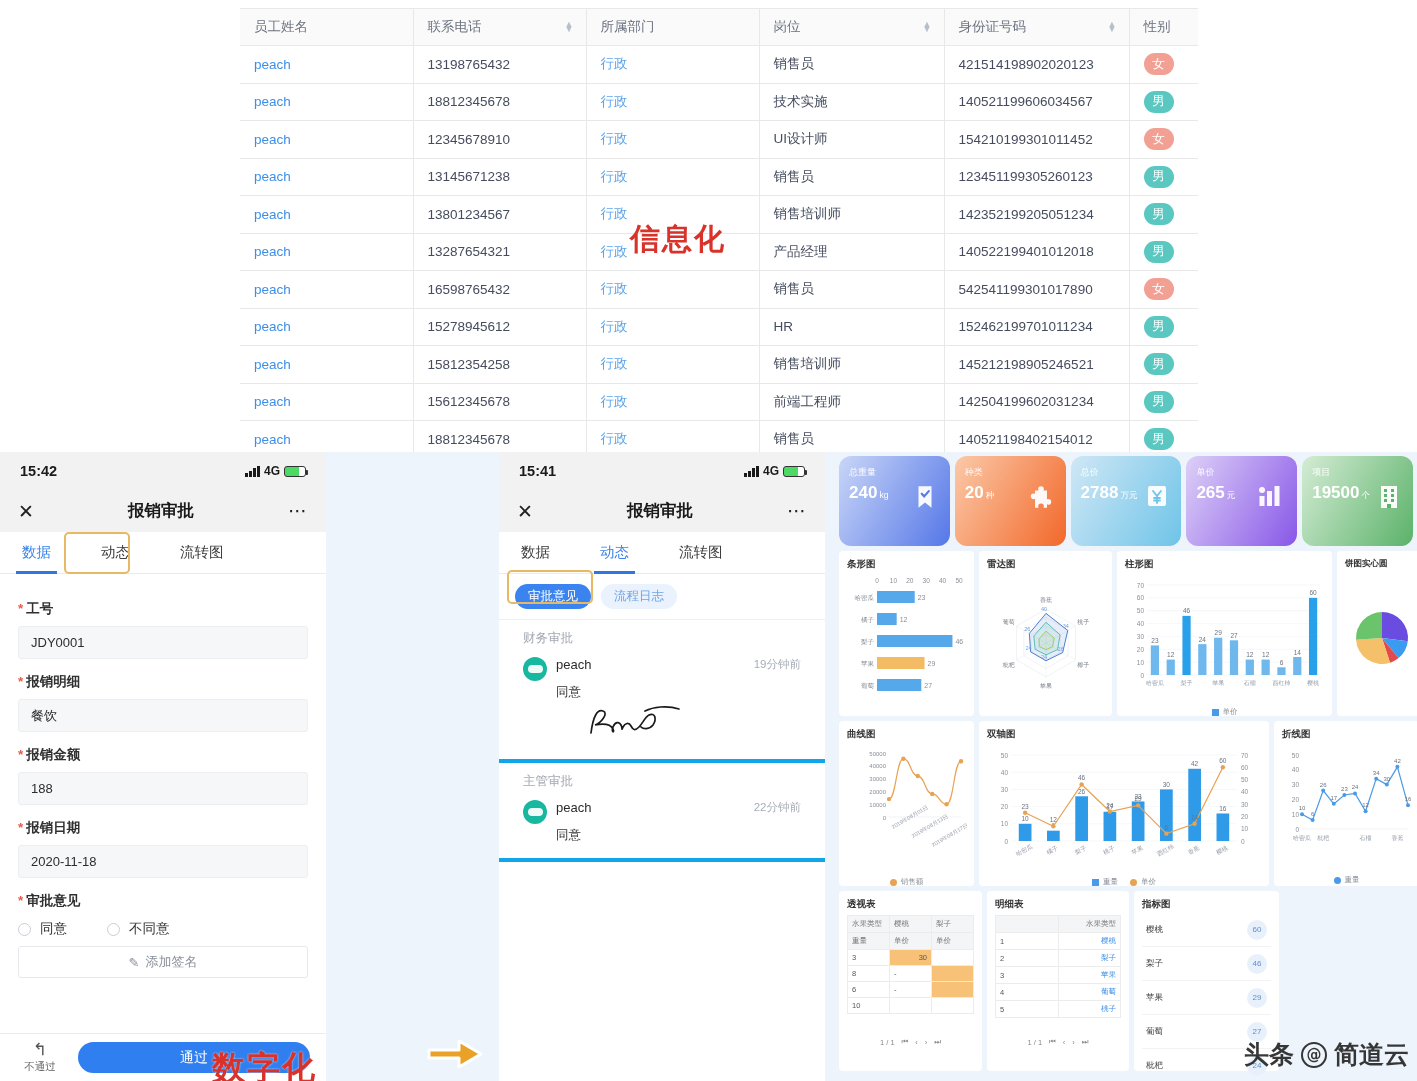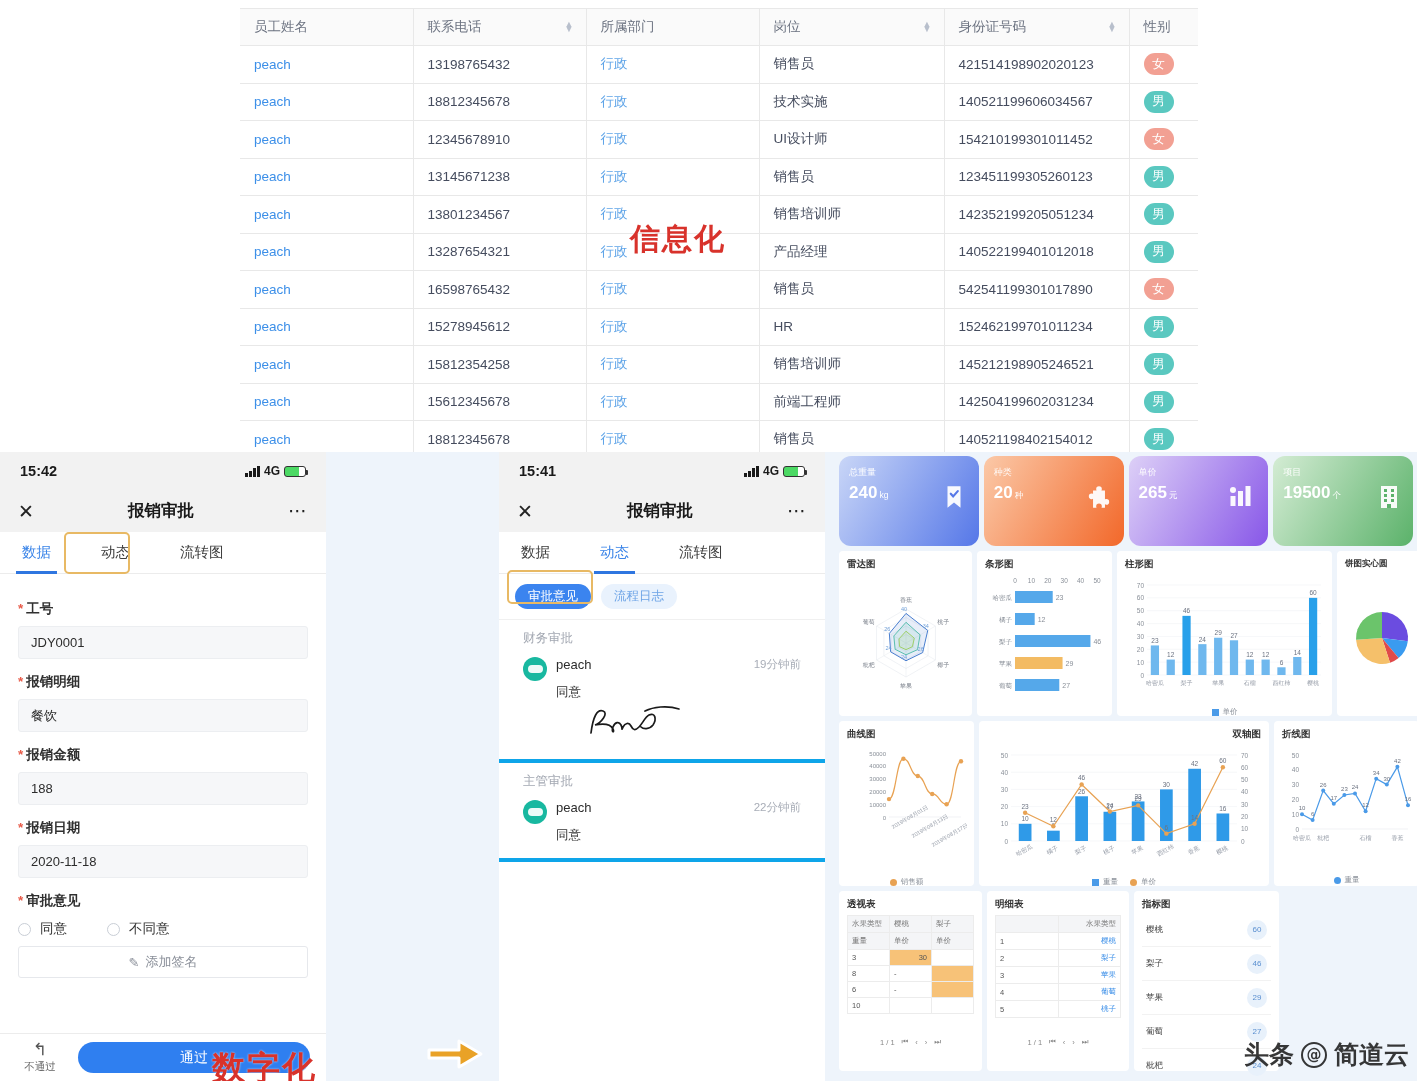--- a/index.html
+++ b/index.html
@@ -430,20 +430,28 @@
                 <path d="M9 9l2.2 2.4L15.5 6.6" stroke="#5577e8" stroke-width="2" fill="none" stroke-linecap="round"></path>
               </svg></div>
           </div>
           <div class="kpi" style="background: linear-gradient(120deg, rgb(251, 201, 168), rgb(242, 104, 42));">
             <div class="k-t">种类</div>
             <div class="k-v">20<small>种</small></div>
             <div class="k-ic"><svg width="26" height="26" viewBox="0 0 24 24">
                 <path d="M12 2a2.6 2.6 0 00-2.6 2.6c0 .5.1.9.4 1.3H6.5v3.3c-.4-.3-.8-.4-1.3-.4a2.6 2.6 0 000 5.2c.5 0 .9-.1 1.3-.4V22h3.3c-.3-.4-.4-.8-.4-1.3a2.6 2.6 0 015.2 0c0 .5-.1.9-.4 1.3H17.5v-3.3c.4.3.8.4 1.3.4a2.6 2.6 0 000-5.2c-.5 0-.9.1-1.3.4V5.9h-3.3c.3-.4.4-.8.4-1.3A2.6 2.6 0 0012 2z" fill="#fff"></path>
               </svg></div>
           </div>
+          <div class="kpi" style="background: linear-gradient(120deg, rgb(207, 231, 245), rgb(111, 196, 232));">
+            <div class="k-t">总价</div>
+            <div class="k-v">2788<small>万元</small></div>
+            <div class="k-ic"><svg width="24" height="26" viewBox="0 0 24 26">
+                <rect x="3" y="2" width="18" height="20" rx="2" fill="#fff"></rect>
+                <path d="M8 7l4 5 4-5M12 12v7M9 14h6M9 16.5h6" stroke="#6fc4e8" stroke-width="1.8" fill="none" stroke-linecap="round"></path>
+              </svg></div>
+          </div>
           <div class="kpi" style="background: linear-gradient(120deg, rgb(221, 208, 247), rgb(136, 87, 232));">
             <div class="k-t">单价</div>
             <div class="k-v">265<small>元</small></div>
             <div class="k-ic"><svg width="27" height="24" viewBox="0 0 27 24">
                 <circle cx="4" cy="6" r="3" fill="#fff"></circle>
                 <rect x="1.5" y="12" width="5" height="10" fill="#fff"></rect>
                 <rect x="9" y="7" width="5" height="15" fill="#fff"></rect>
                 <rect x="16.5" y="2" width="5" height="20" fill="#fff"></rect>
               </svg></div>
           </div>
@@ -459,20 +467,46 @@
                   <rect x="14" y="10" width="3" height="3"></rect>
                   <rect x="7" y="15" width="3" height="3"></rect>
                   <rect x="14" y="15" width="3" height="3"></rect>
                   <rect x="10" y="20" width="4" height="4"></rect>
                 </g>
               </svg></div>
           </div>
         </div>
 
       <div class="grid2">
+        <div class="card" style="width:135px;height:165px;">
+          <div class="card-title">条形图</div>
+          <svg id="svg-bar" width="120" height="142">
+              <text x="30" y="12" text-anchor="middle" font-size="6.5" fill="#8a9099" font-family="&quot;Liberation Sans&quot;,sans-serif">0</text>
+              <text x="46.400000000000006" y="12" text-anchor="middle" font-size="6.5" fill="#8a9099" font-family="&quot;Liberation Sans&quot;,sans-serif">10</text>
+              <text x="62.800000000000004" y="12" text-anchor="middle" font-size="6.5" fill="#8a9099" font-family="&quot;Liberation Sans&quot;,sans-serif">20</text>
+              <text x="79.19999999999999" y="12" text-anchor="middle" font-size="6.5" fill="#8a9099" font-family="&quot;Liberation Sans&quot;,sans-serif">30</text>
+              <text x="95.60000000000001" y="12" text-anchor="middle" font-size="6.5" fill="#8a9099" font-family="&quot;Liberation Sans&quot;,sans-serif">40</text>
+              <text x="112" y="12" text-anchor="middle" font-size="6.5" fill="#8a9099" font-family="&quot;Liberation Sans&quot;,sans-serif">50</text>
+              <text x="27" y="29" text-anchor="end" font-size="6.5" fill="#8a9099" font-family="&quot;Liberation Sans&quot;,sans-serif">哈密瓜</text>
+              <rect x="30" y="20" width="37.72" height="12" fill="#55a8ea"></rect>
+              <text x="70.72" y="29" text-anchor="start" font-size="7" fill="#8a9099" font-family="&quot;Liberation Sans&quot;,sans-serif">23</text>
+              <text x="27" y="51" text-anchor="end" font-size="6.5" fill="#8a9099" font-family="&quot;Liberation Sans&quot;,sans-serif">橘子</text>
+              <rect x="30" y="42" width="19.68" height="12" fill="#55a8ea"></rect>
+              <text x="52.68" y="51" text-anchor="start" font-size="7" fill="#8a9099" font-family="&quot;Liberation Sans&quot;,sans-serif">12</text>
+              <text x="27" y="73" text-anchor="end" font-size="6.5" fill="#8a9099" font-family="&quot;Liberation Sans&quot;,sans-serif">梨子</text>
+              <rect x="30" y="64" width="75.44" height="12" fill="#55a8ea"></rect>
+              <text x="108.44" y="73" text-anchor="start" font-size="7" fill="#8a9099" font-family="&quot;Liberation Sans&quot;,sans-serif">46</text>
+              <text x="27" y="95" text-anchor="end" font-size="6.5" fill="#8a9099" font-family="&quot;Liberation Sans&quot;,sans-serif">苹果</text>
+              <rect x="30" y="86" width="47.559999999999995" height="12" fill="#f3bb63"></rect>
+              <text x="80.56" y="95" text-anchor="start" font-size="7" fill="#8a9099" font-family="&quot;Liberation Sans&quot;,sans-serif">29</text>
+              <text x="27" y="117" text-anchor="end" font-size="6.5" fill="#8a9099" font-family="&quot;Liberation Sans&quot;,sans-serif">葡萄</text>
+              <rect x="30" y="108" width="44.28" height="12" fill="#55a8ea"></rect>
+              <text x="77.28" y="117" text-anchor="start" font-size="7" fill="#8a9099" font-family="&quot;Liberation Sans&quot;,sans-serif">27</text>
+            </svg>
+        </div>
         <div class="card" style="width:133px;height:165px;">
           <div class="card-title">雷达图</div>
           <svg id="svg-radar" width="118" height="142">
               <polygon points="59,38 88.44486372867091,55 88.44486372867092,89 59,106 29.55513627132909,89.00000000000001 29.555136271329086,55" fill="none" stroke="#e6eaef" stroke-width="0.6"></polygon>
               <polygon points="59,46.5 81.08364779650319,59.25 81.08364779650319,84.75 59,97.5 36.916352203496814,84.75000000000001 36.916352203496814,59.25" fill="none" stroke="#e6eaef" stroke-width="0.6"></polygon>
               <polygon points="59,55 73.72243186433546,63.5 73.72243186433546,80.5 59,89 44.277568135664545,80.5 44.277568135664545,63.5" fill="none" stroke="#e6eaef" stroke-width="0.6"></polygon>
               <polygon points="59,63.5 66.36121593216772,67.75 66.36121593216772,76.25 59,80.5 51.638784067832276,76.25 51.63878406783227,67.75" fill="none" stroke="#e6eaef" stroke-width="0.6"></polygon>
               <line x1="59" y1="72" x2="59" y2="38" stroke="#e6eaef" stroke-width="0.5"></line>
               <line x1="59" y1="72" x2="88.44486372867091" y2="55" stroke="#e6eaef" stroke-width="0.5"></line>
               <line x1="59" y1="72" x2="88.44486372867092" y2="89" stroke="#e6eaef" stroke-width="0.5"></line>
@@ -487,46 +521,20 @@
               <text x="96.23909236273087" y="95.5" text-anchor="middle" font-size="6" fill="#7d838d" font-family="&quot;Liberation Sans&quot;,sans-serif">椰子</text>
               <text x="59" y="117" text-anchor="middle" font-size="6" fill="#7d838d" font-family="&quot;Liberation Sans&quot;,sans-serif">苹果</text>
               <text x="21.760907637269142" y="95.50000000000001" text-anchor="middle" font-size="6" fill="#7d838d" font-family="&quot;Liberation Sans&quot;,sans-serif">枇杷</text>
               <text x="21.760907637269142" y="52.5" text-anchor="middle" font-size="6" fill="#7d838d" font-family="&quot;Liberation Sans&quot;,sans-serif">葡萄</text>
               <text x="57" y="40.434782608695656" text-anchor="middle" font-size="5.5" fill="#6f9fd8" font-family="&quot;Liberation Sans&quot;,sans-serif">40</text>
               <text x="78.76359492988719" y="57.434782608695656" text-anchor="middle" font-size="5.5" fill="#6f9fd8" font-family="&quot;Liberation Sans&quot;,sans-serif">34</text>
               <text x="73.64274906403139" y="79.6086956521739" text-anchor="middle" font-size="5.5" fill="#6f9fd8" font-family="&quot;Liberation Sans&quot;,sans-serif">26</text>
               <text x="57" y="87.73913043478261" text-anchor="middle" font-size="5.5" fill="#6f9fd8" font-family="&quot;Liberation Sans&quot;,sans-serif">24</text>
               <text x="41.63746240243257" y="78.86956521739131" text-anchor="middle" font-size="5.5" fill="#6f9fd8" font-family="&quot;Liberation Sans&quot;,sans-serif">24</text>
               <text x="40.357250935968615" y="60.391304347826086" text-anchor="middle" font-size="5.5" fill="#6f9fd8" font-family="&quot;Liberation Sans&quot;,sans-serif">26</text>
-            </svg>
-        </div>
-        <div class="card" style="width:135px;height:165px;">
-          <div class="card-title">条形图</div>
-          <svg id="svg-bar" width="120" height="142">
-              <text x="30" y="12" text-anchor="middle" font-size="6.5" fill="#8a9099" font-family="&quot;Liberation Sans&quot;,sans-serif">0</text>
-              <text x="46.400000000000006" y="12" text-anchor="middle" font-size="6.5" fill="#8a9099" font-family="&quot;Liberation Sans&quot;,sans-serif">10</text>
-              <text x="62.800000000000004" y="12" text-anchor="middle" font-size="6.5" fill="#8a9099" font-family="&quot;Liberation Sans&quot;,sans-serif">20</text>
-              <text x="79.19999999999999" y="12" text-anchor="middle" font-size="6.5" fill="#8a9099" font-family="&quot;Liberation Sans&quot;,sans-serif">30</text>
-              <text x="95.60000000000001" y="12" text-anchor="middle" font-size="6.5" fill="#8a9099" font-family="&quot;Liberation Sans&quot;,sans-serif">40</text>
-              <text x="112" y="12" text-anchor="middle" font-size="6.5" fill="#8a9099" font-family="&quot;Liberation Sans&quot;,sans-serif">50</text>
-              <text x="27" y="29" text-anchor="end" font-size="6.5" fill="#8a9099" font-family="&quot;Liberation Sans&quot;,sans-serif">哈密瓜</text>
-              <rect x="30" y="20" width="37.72" height="12" fill="#55a8ea"></rect>
-              <text x="70.72" y="29" text-anchor="start" font-size="7" fill="#8a9099" font-family="&quot;Liberation Sans&quot;,sans-serif">23</text>
-              <text x="27" y="51" text-anchor="end" font-size="6.5" fill="#8a9099" font-family="&quot;Liberation Sans&quot;,sans-serif">橘子</text>
-              <rect x="30" y="42" width="19.68" height="12" fill="#55a8ea"></rect>
-              <text x="52.68" y="51" text-anchor="start" font-size="7" fill="#8a9099" font-family="&quot;Liberation Sans&quot;,sans-serif">12</text>
-              <text x="27" y="73" text-anchor="end" font-size="6.5" fill="#8a9099" font-family="&quot;Liberation Sans&quot;,sans-serif">梨子</text>
-              <rect x="30" y="64" width="75.44" height="12" fill="#55a8ea"></rect>
-              <text x="108.44" y="73" text-anchor="start" font-size="7" fill="#8a9099" font-family="&quot;Liberation Sans&quot;,sans-serif">46</text>
-              <text x="27" y="95" text-anchor="end" font-size="6.5" fill="#8a9099" font-family="&quot;Liberation Sans&quot;,sans-serif">苹果</text>
-              <rect x="30" y="86" width="47.559999999999995" height="12" fill="#f3bb63"></rect>
-              <text x="80.56" y="95" text-anchor="start" font-size="7" fill="#8a9099" font-family="&quot;Liberation Sans&quot;,sans-serif">29</text>
-              <text x="27" y="117" text-anchor="end" font-size="6.5" fill="#8a9099" font-family="&quot;Liberation Sans&quot;,sans-serif">葡萄</text>
-              <rect x="30" y="108" width="44.28" height="12" fill="#55a8ea"></rect>
-              <text x="77.28" y="117" text-anchor="start" font-size="7" fill="#8a9099" font-family="&quot;Liberation Sans&quot;,sans-serif">27</text>
             </svg>
         </div>
         <div class="card" style="width:215px;height:165px;">
           <div class="card-title">柱形图</div>
           <svg id="svg-col" width="200" height="130">
               <text x="19" y="106.5" text-anchor="end" font-size="6.5" fill="#8a9099" font-family="&quot;Liberation Sans&quot;,sans-serif">0</text>
               <line x1="22" y1="104" x2="196" y2="104" stroke="#f0f2f5" stroke-width="0.6"></line>
               <text x="19" y="93.64285714285714" text-anchor="end" font-size="6.5" fill="#8a9099" font-family="&quot;Liberation Sans&quot;,sans-serif">10</text>
               <line x1="22" y1="91.14285714285714" x2="196" y2="91.14285714285714" stroke="#f0f2f5" stroke-width="0.6"></line>
               <text x="19" y="80.78571428571429" text-anchor="end" font-size="6.5" fill="#8a9099" font-family="&quot;Liberation Sans&quot;,sans-serif">20</text>
@@ -607,21 +615,21 @@
               <circle cx="114" cy="20.32" r="2.2" fill="#e8a253"></circle>
               <text x="46" y="88" text-anchor="start" font-size="5.5" fill="#9aa0ab" font-family="&quot;Liberation Sans&quot;,sans-serif" transform="rotate(-30 46 88)">2019年08月01日</text>
               <text x="66" y="97" text-anchor="start" font-size="5.5" fill="#9aa0ab" font-family="&quot;Liberation Sans&quot;,sans-serif" transform="rotate(-30 66 97)">2019年08月13日</text>
               <text x="86" y="106" text-anchor="start" font-size="5.5" fill="#9aa0ab" font-family="&quot;Liberation Sans&quot;,sans-serif" transform="rotate(-30 86 106)">2019年08月17日</text>
             </svg>
           <div class="legend">
               <span class="dt"></span>
               <span id="curve-leg">销售额</span>
             </div>
         </div>
-        <div class="card" style="width:290px;height:165px;text-align:right;">
+        <div class="card" style="width:290px;height:165px;">
           <div class="card-title">双轴图</div>
           <svg id="svg-dual" width="276" height="130">
               <text x="21" y="102.5" text-anchor="end" font-size="6.5" fill="#8a9099" font-family="&quot;Liberation Sans&quot;,sans-serif">0</text>
               <line x1="24" y1="100" x2="250" y2="100" stroke="#f0f2f5" stroke-width="0.6"></line>
               <text x="21" y="85.3" text-anchor="end" font-size="6.5" fill="#8a9099" font-family="&quot;Liberation Sans&quot;,sans-serif">10</text>
               <line x1="24" y1="82.8" x2="250" y2="82.8" stroke="#f0f2f5" stroke-width="0.6"></line>
               <text x="21" y="68.1" text-anchor="end" font-size="6.5" fill="#8a9099" font-family="&quot;Liberation Sans&quot;,sans-serif">20</text>
               <line x1="24" y1="65.6" x2="250" y2="65.6" stroke="#f0f2f5" stroke-width="0.6"></line>
               <text x="21" y="50.9" text-anchor="end" font-size="6.5" fill="#8a9099" font-family="&quot;Liberation Sans&quot;,sans-serif">30</text>
               <line x1="24" y1="48.4" x2="250" y2="48.4" stroke="#f0f2f5" stroke-width="0.6"></line>

